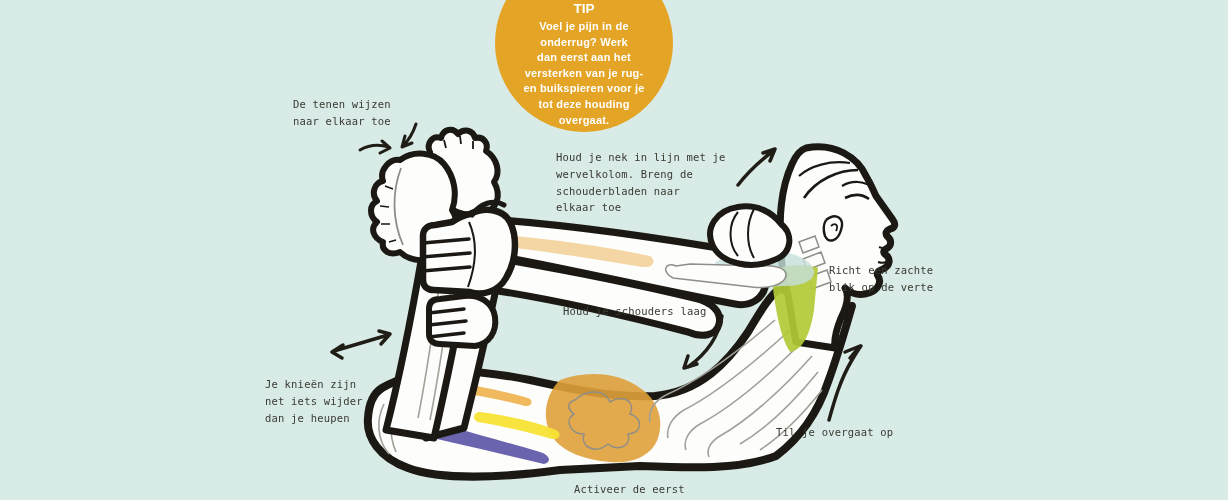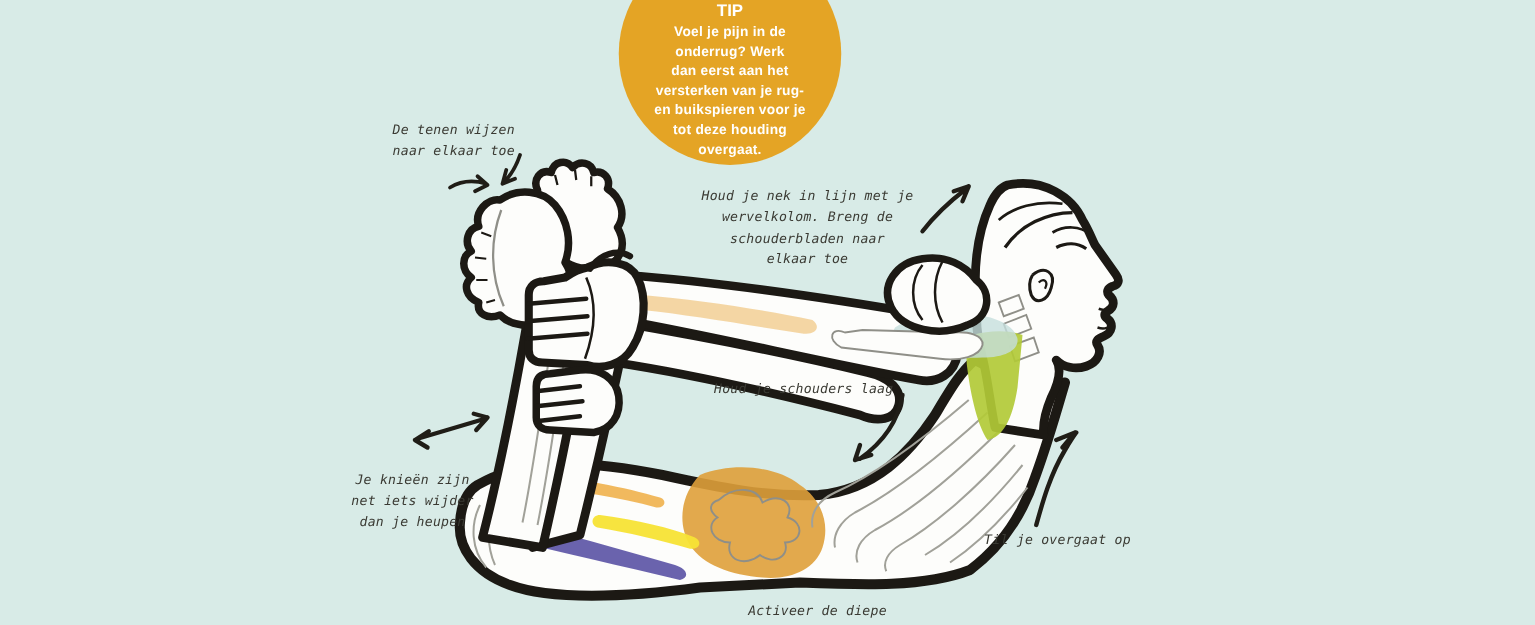--- a/index.html
+++ b/index.html
@@ -10,23 +10,21 @@
     background:#d8ebe7;
     font-family:"DejaVu Sans Mono", monospace;
   }
   svg.fig{position:absolute;left:0;top:0;}
   .note{
     position:absolute;
     font-size:10.5px;
     line-height:1.6;
     letter-spacing:0.2px;
     color:#3a3a33;
-    text-align:center;
     white-space:pre-line;
-    font-style:italic;
   }
   .tip{
     position:absolute;
     left:495px;top:-46px;
     width:178px;height:178px;
     border-radius:50%;
     background:#e4a425;
     color:#ffffff;
     text-align:center;
     font-family:"Liberation Sans", sans-serif;
@@ -174,20 +172,22 @@
 tot deze houding
 overgaat.</div>
   </div>
 
   <div class="note" style="left:293px;top:96px;width:140px;">De tenen wijzen
 naar elkaar toe</div>
   <div class="note" style="left:556px;top:149px;width:180px;">Houd je nek in lijn met je
 wervelkolom. Breng de
 schouderbladen naar
 elkaar toe</div>
+  <div class="note" style="left:829px;top:262px;width:150px;">Richt een zachte
+blik op de verte</div>
   <div class="note" style="left:563px;top:303px;width:160px;">Houd je schouders laag</div>
   <div class="note" style="left:265px;top:376px;width:130px;">Je knieën zijn
 net iets wijder
 dan je heupen</div>
   <div class="note" style="left:776px;top:424px;width:140px;">Til je overgaat op</div>
-  <div class="note" style="left:574px;top:481px;width:160px;">Activeer de diepe</div>
+  <div class="note" style="left:574px;top:481px;width:160px;">Activeer de eerst</div>
 
 </div>
 
 </body></html>

